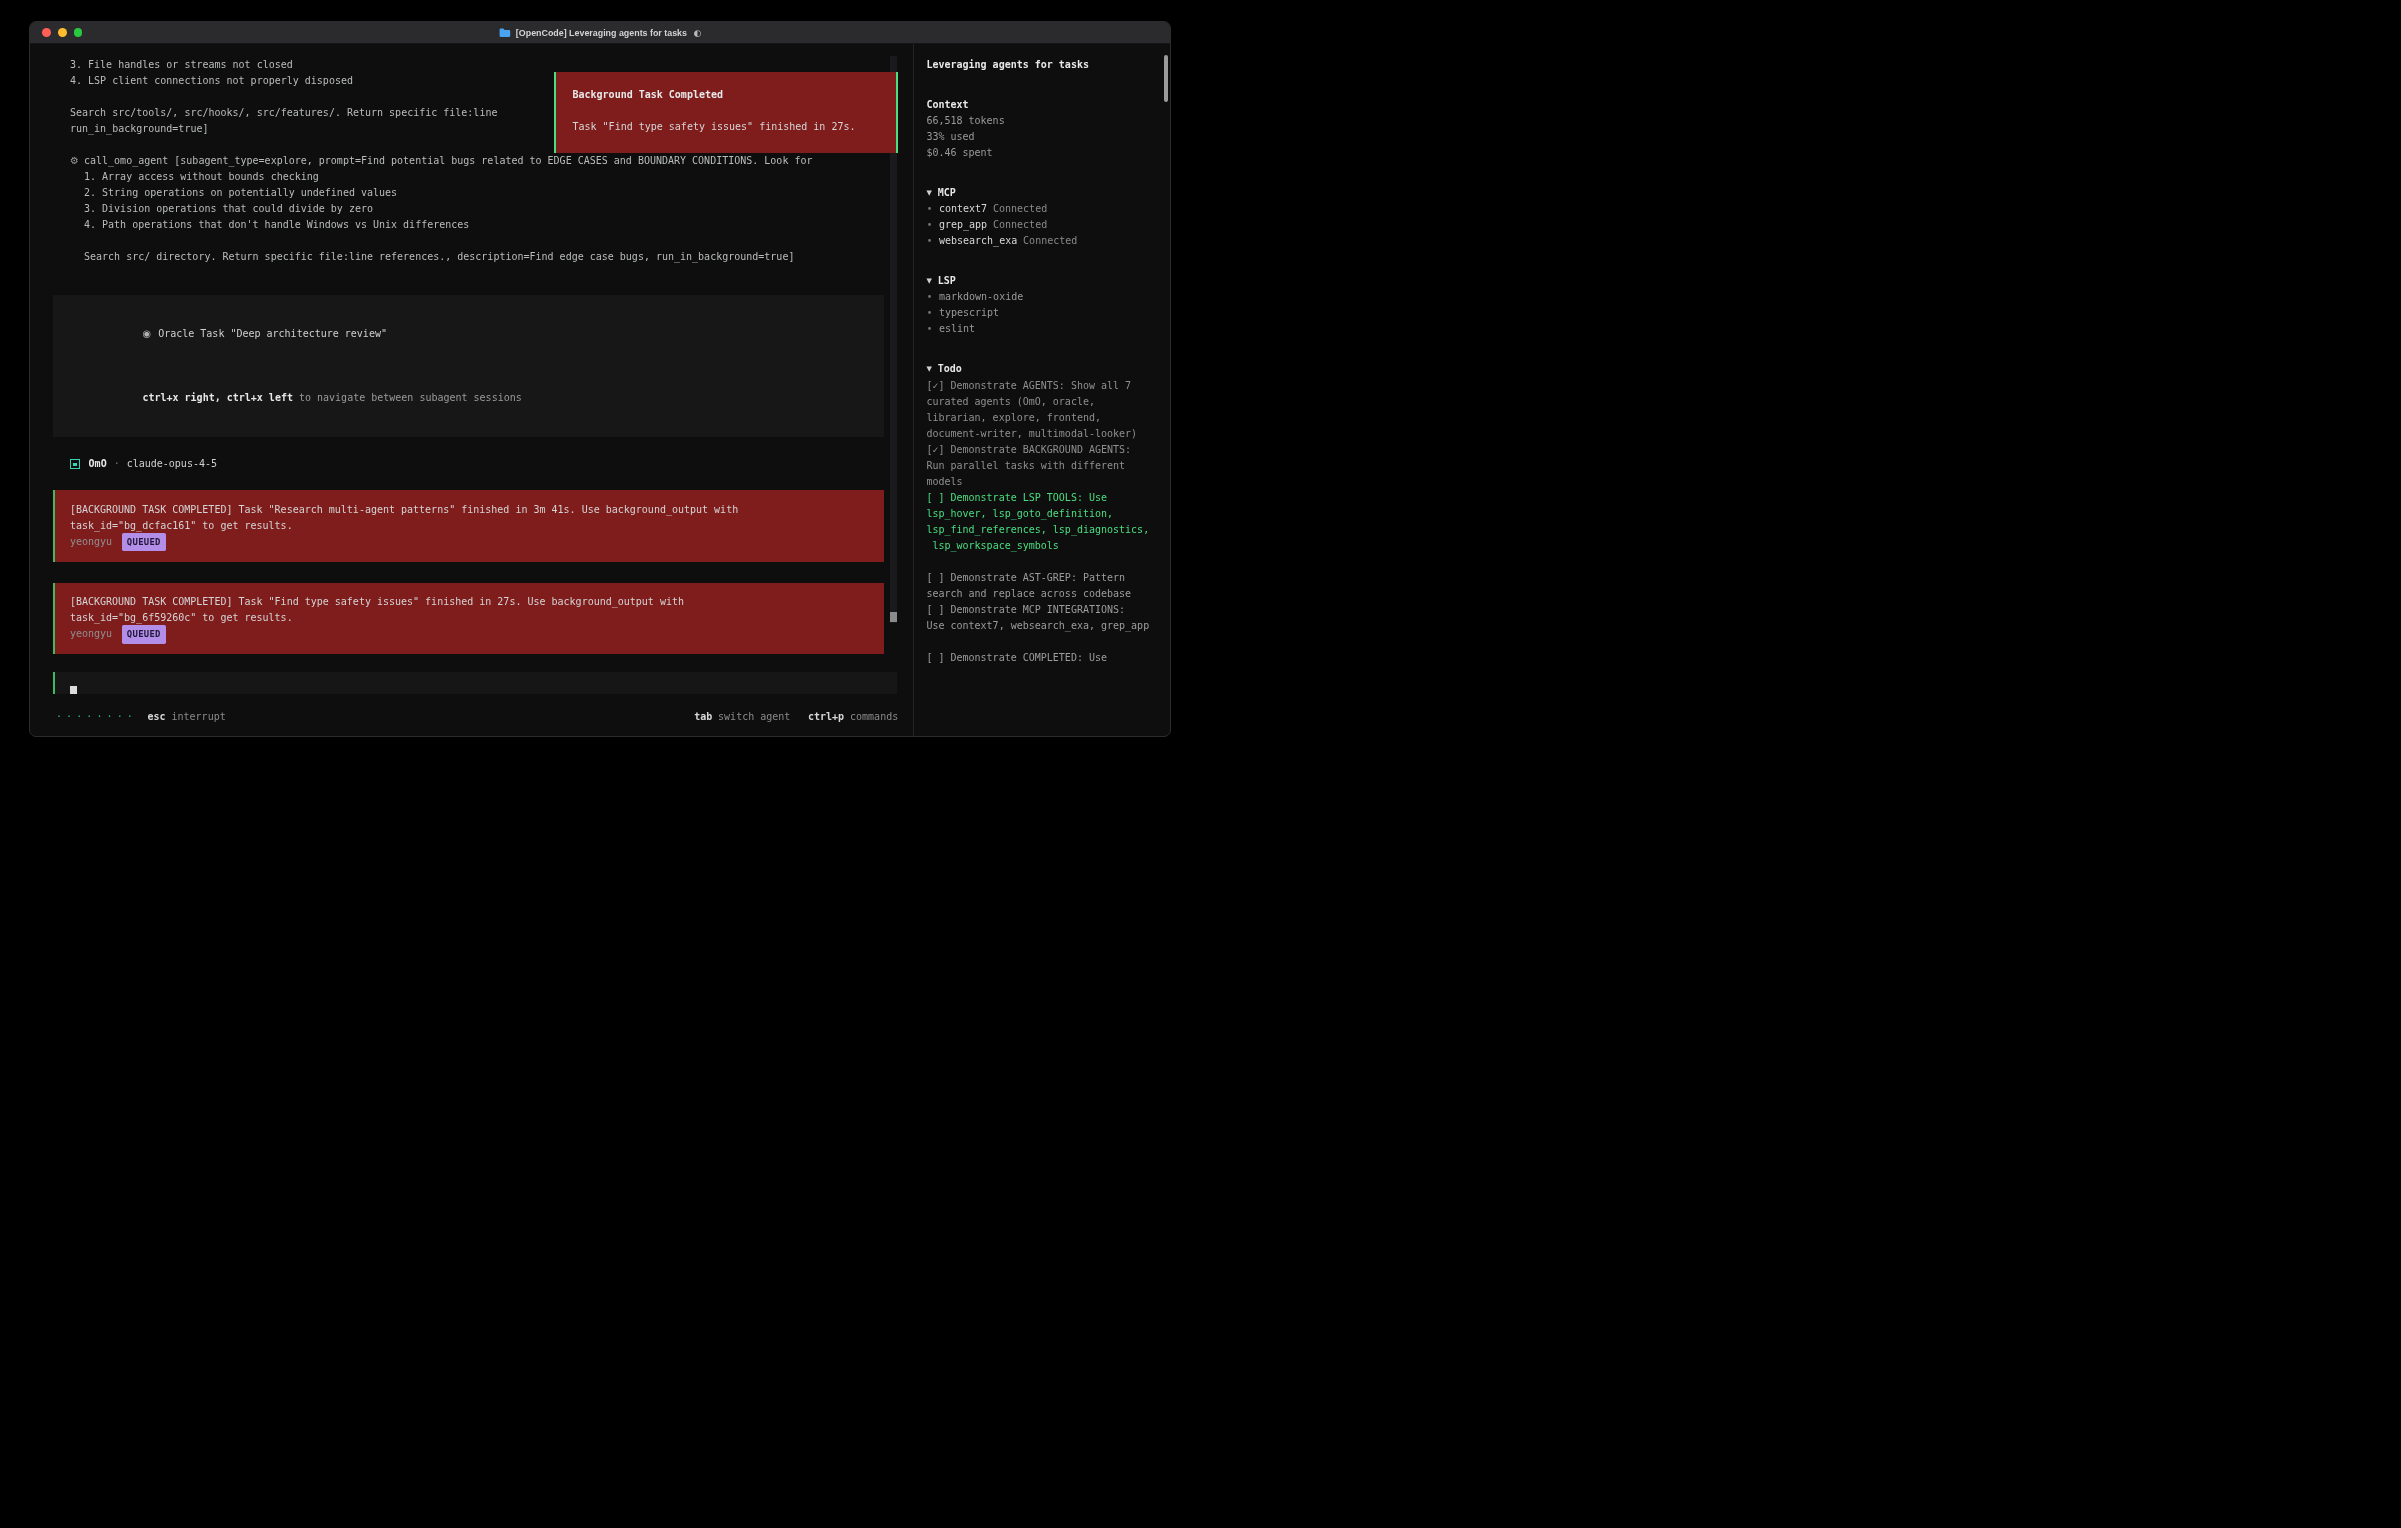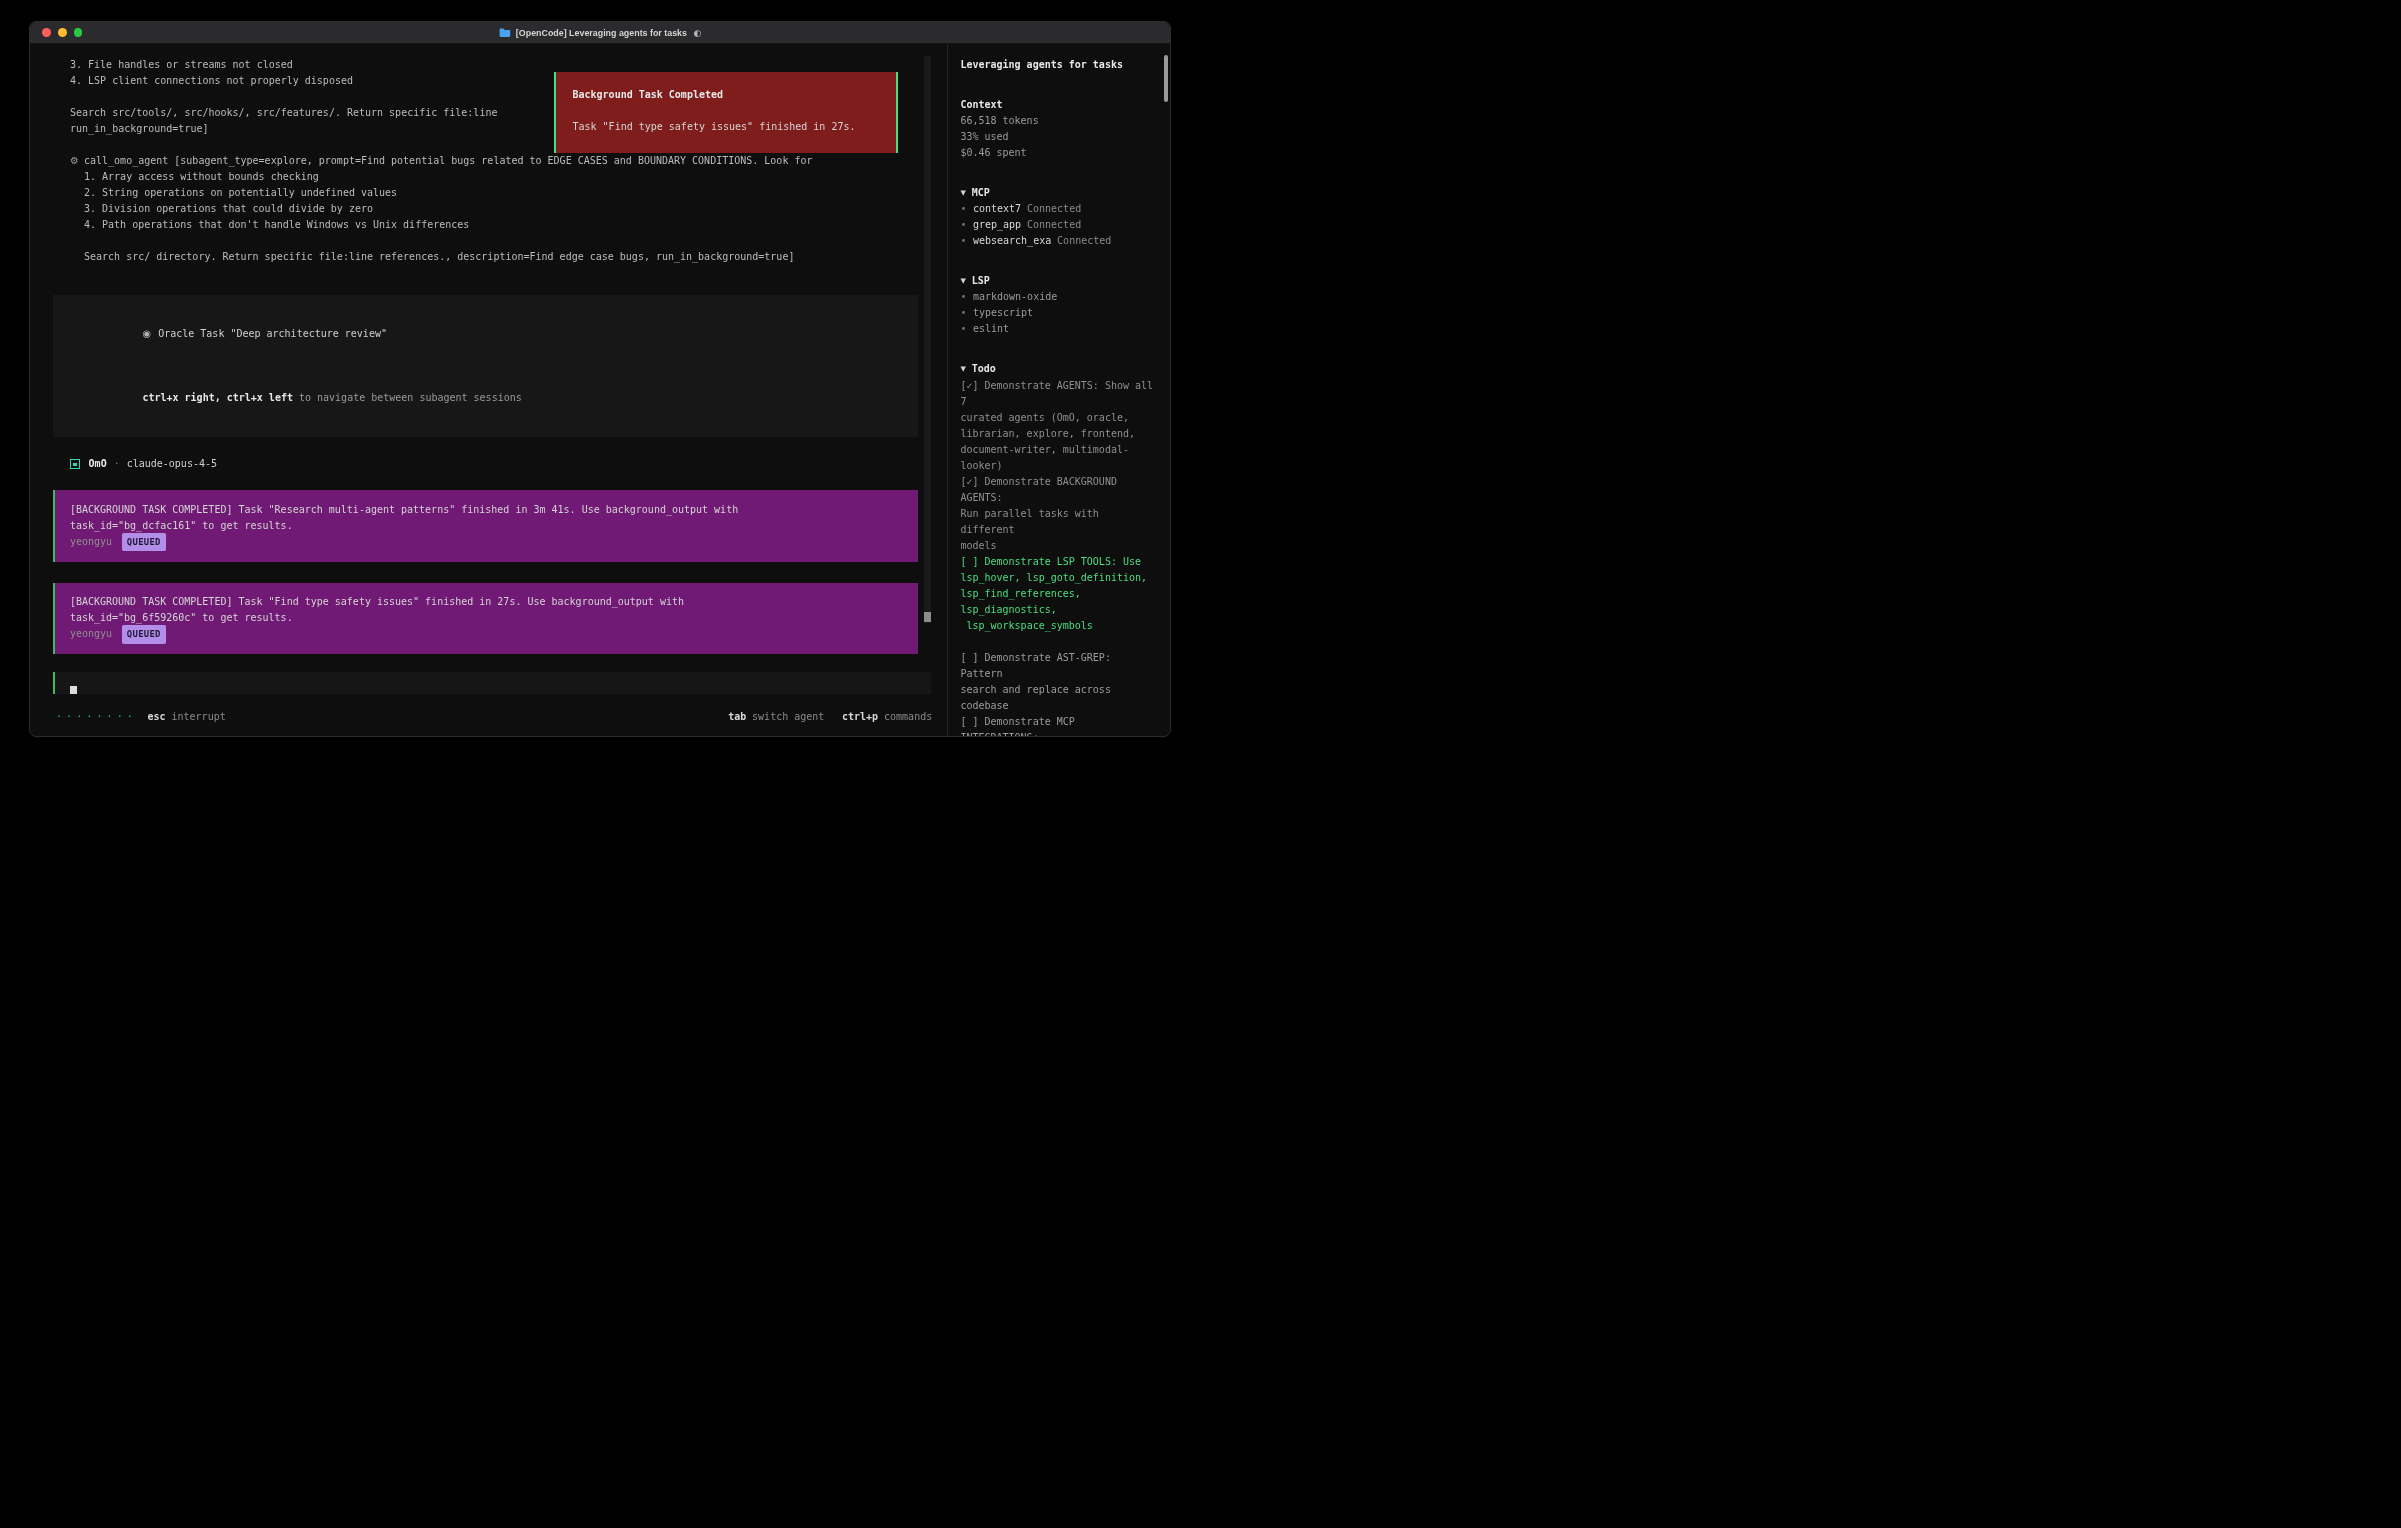--- a/index.html
+++ b/index.html
@@ -48,21 +48,21 @@
   .oracle-hint .dim{color:#9a9a9a;}
   
   .agent-header{margin-left:40px;display:flex;align-items:center;height:16px;margin-bottom:17.7px;}
   .agent-icon{width:8.3px;height:8.3px;border:1.2px solid #35d4b4;display:inline-flex;align-items:center;justify-content:center;margin-right:8.3px;flex:none;}
   .agent-icon-inner{width:3.5px;height:3.5px;background:#35d4b4;}
   .agent-name{color:#e8e8e8;font-weight:700;}
   .agent-sep{color:#777;margin:0 7px;}
   .agent-model{color:#d0d0d0;}
   
   .msg-box{
-    margin:0 29px 21px 22.5px;background:#701a75;border-left:2.4px solid #3dbb62;
+    margin:0 29px 21px 22.5px;background:#7f1d1d;border-left:2.4px solid #3dbb62;
     padding:11.8px 15.4px;
   }
   #messages .msg-box:last-child{margin-bottom:17.7px;}
   .msg-box .tline{color:#d4d4d4;}
   .msg-meta{display:flex;align-items:center;height:16px;}
   .msg-author{color:#8f8f8f;}
   .badge{
     background:#b28ee8;color:#221638;font-weight:700;font-size:8.9px;
     padding:1.2px 5.3px;border-radius:1.8px;margin-left:9.5px;letter-spacing:0.3px;
   }
@@ -89,21 +89,21 @@
     height:21px;margin-bottom:10.6px;display:flex;align-items:center;justify-content:space-between;
     padding:0 14.8px 0 26px;font-size:10px;
   }
   .sb-left,.sb-right{display:flex;align-items:center;}
   .spinner{color:#2eb98a;letter-spacing:4.1px;margin-right:10.6px;}
   .key{color:#d9d9d9;font-weight:700;}
   .dimlabel{color:#8a8a8a;margin-left:5.9px;}
   .key2{margin-left:17.7px;}
   
   .sidebar{
-    width:223px;box-sizing:border-box;border-left:0.6px solid #242426;position:relative;
+    width:257px;box-sizing:border-box;border-left:0.6px solid #242426;position:relative;
     padding:13px 11.8px 0 12.4px;font-size:10px;line-height:16px;overflow:hidden;
   }
   .sb-title{font-weight:700;color:#e8e8e8;}
   .sb-section{margin-top:16px;}
   .sb-heading{font-weight:700;color:#e8e8e8;margin-top:24px;}
   .tri{font-size:7px;margin-right:5.9px;color:#d0d0d0;vertical-align:1.2px;font-family:"DejaVu Sans",sans-serif;}
   .sb-dim{color:#9a9a9a;}
   .sb-row{min-height:16px;}
   .bullet{color:#6f6f6f;margin-right:6.5px;}
   .sb-name{color:#d8d8d8;}

